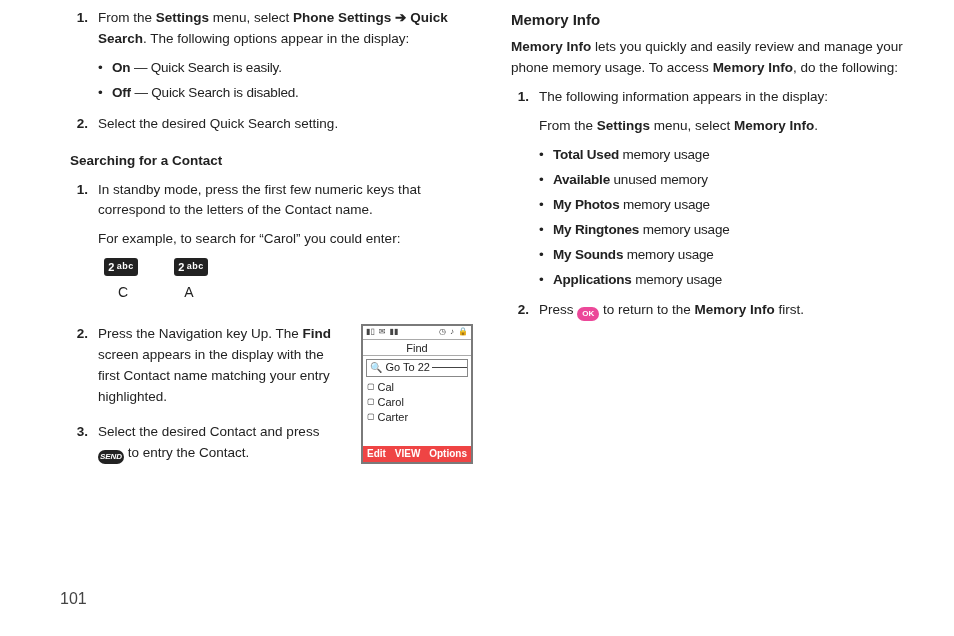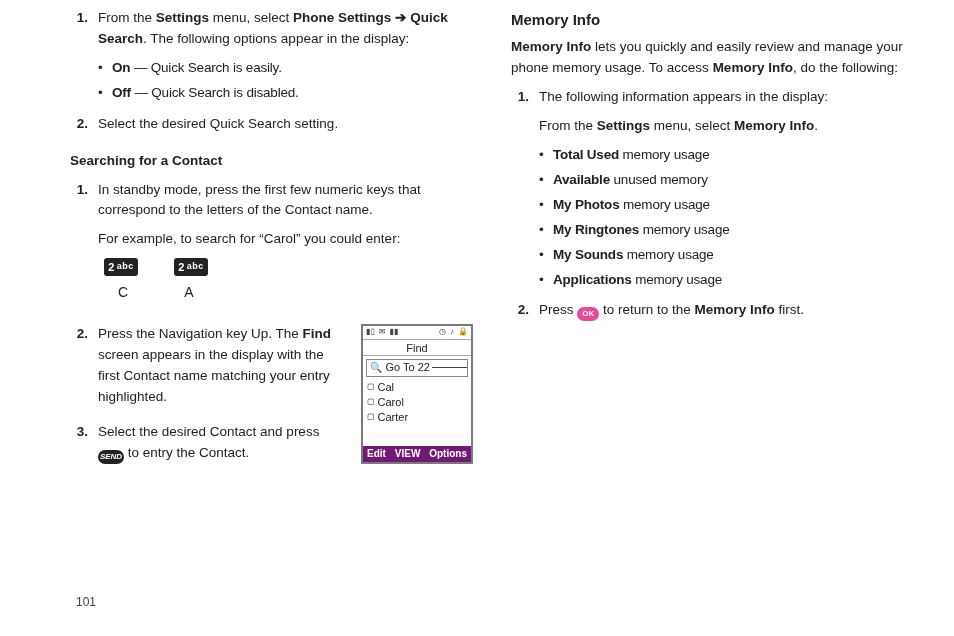--- a/index.html
+++ b/index.html
@@ -40,33 +40,33 @@
     background: #fff; flex: none; display: flex; flex-direction: column;
     font-family: "Arial Narrow", Arial, sans-serif; font-stretch: condensed;
   }
   .ps-status { height: 14px; border-bottom: 1px solid #aaa; font-size: 8px; display:flex; align-items:center; padding:0 3px; gap:4px; color:#444; }
   .ps-title { height: 16px; text-align: center; font-size: 11px; border-bottom: 1px solid #aaa; line-height: 16px; }
   .ps-input { height: 18px; margin: 3px; border: 1px solid #888; font-size: 11px; padding-left: 3px; display:flex; align-items:center; }
   .ps-input .mag { font-size: 10px; margin-right: 3px; }
   .ps-list { flex: 1; padding: 0 4px; }
   .ps-row { font-size: 11px; display:flex; align-items:center; gap:3px; height:15px; }
   .ps-row .fi { font-size: 8px; }
-  .ps-soft { height: 16px; background: #701a75; color: #fff; font-size: 10px; display:flex; justify-content: space-between; align-items:center; padding: 0 4px; font-weight:bold; }
+  .ps-soft { height: 16px; background: #ef4444; color: #fff; font-size: 10px; display:flex; justify-content: space-between; align-items:center; padding: 0 4px; font-weight:bold; }
   .send-icon {
     display:inline-block; width:26px; height:14px; background:#222; color:#fff;
     border-radius:7px; font-size:8px; text-align:center; line-height:14px;
     font-weight:bold; vertical-align:-2px; font-style:italic;
   }
   .ok-icon {
     display:inline-block; width:22px; height:14px; background:#ec4899; color:#fff;
     border-radius:7px; font-size:8px; text-align:center; line-height:14px;
     font-weight:bold; vertical-align:-2px;
   }
   .section-heading { font-weight: bold; font-size: 15px; margin: 0 0 6px 0; font-family: Arial, sans-serif; }
-  .pagenum { position: absolute; left: 76px; bottom: 24px; font-size: 12px; color:#444; }
+  .pagenum { position: absolute; left: 60px; bottom: 24px; font-size: 16px; color:#444; }
   .arrow-icon { font-weight: bold; }
 </style>
 </head>
 <body>
 
 <div class="columns">
 
   <div class="col col-left">
 
     <div class="num-item">

